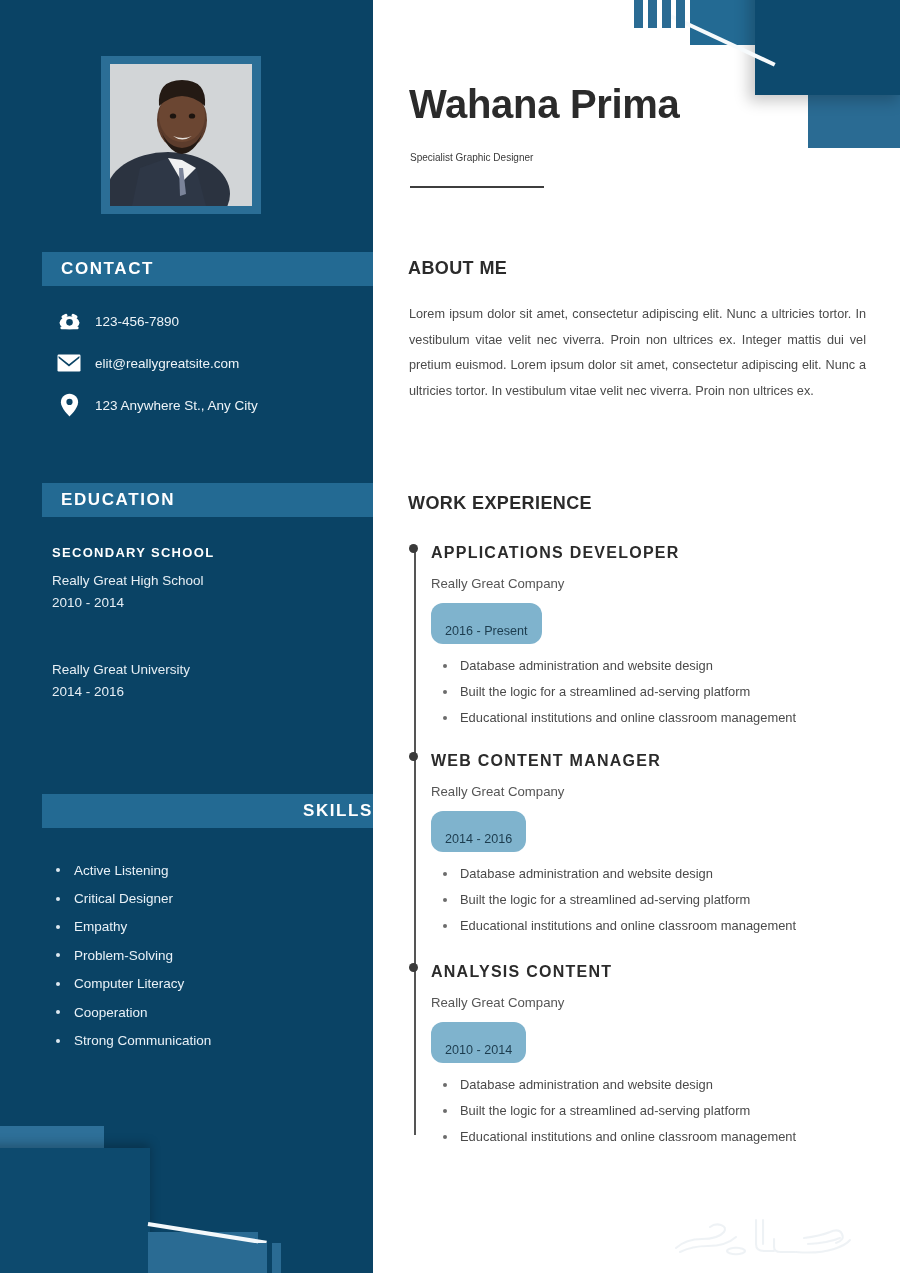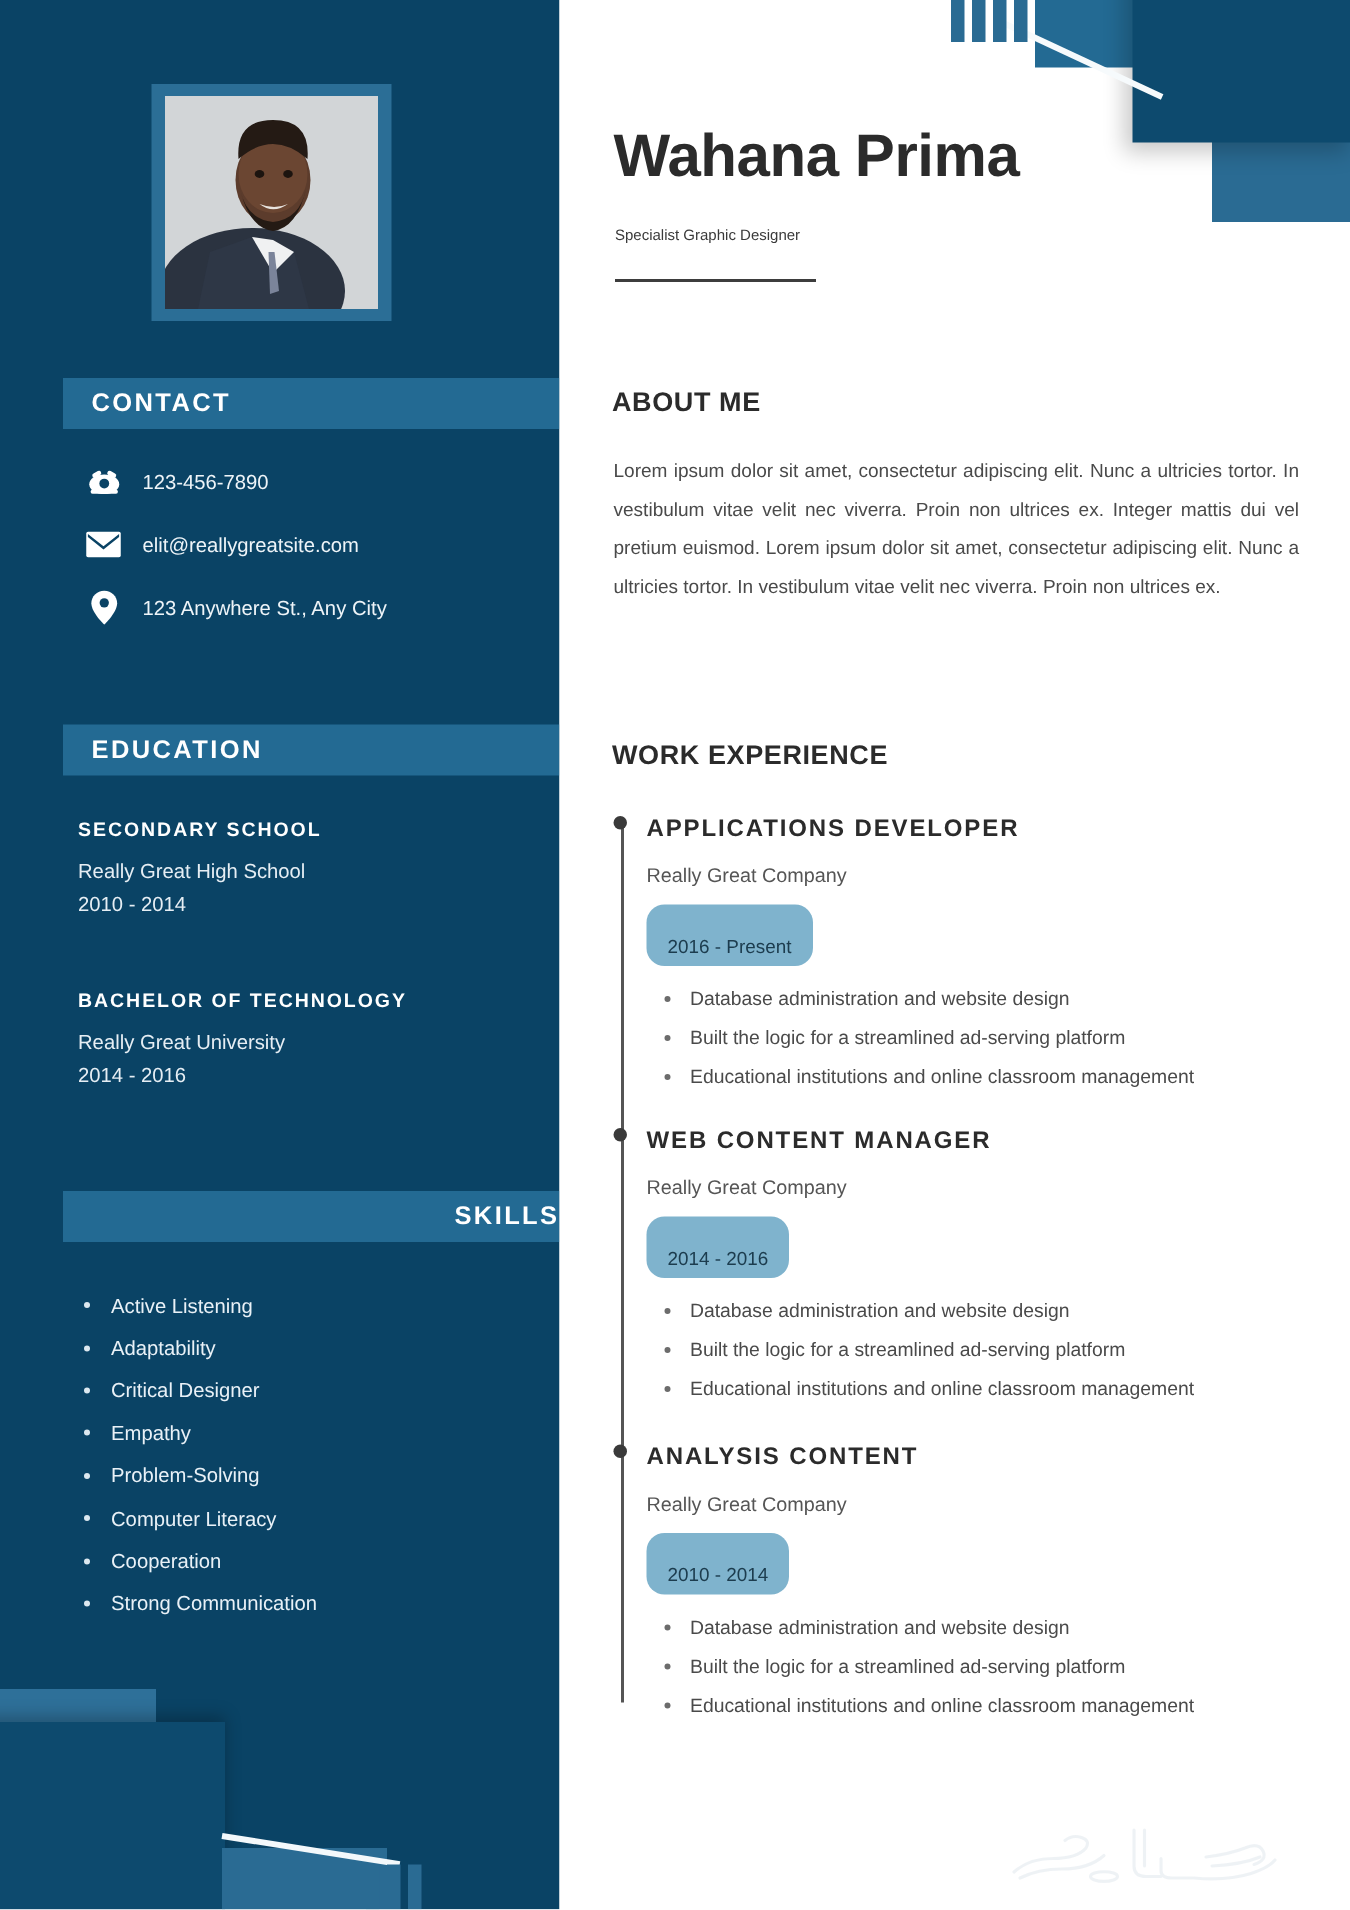--- a/index.html
+++ b/index.html
@@ -204,37 +204,32 @@
       <span>EDUCATION</span>
     </div>
 
     <div class="edu-block" style="top:545px;">
       <div class="edu-title">SECONDARY SCHOOL</div>
       <div class="edu-line">Really Great High School</div>
       <div class="edu-line">2010 - 2014</div>
     </div>
 
     <div class="edu-block" style="top:659px;">
-      <div class="edu-title">BACHELOR OF TECHNOLOGY</div>
       <div class="edu-line">Really Great University</div>
       <div class="edu-line">2014 - 2016</div>
     </div>
 
     <div class="sec-head" style="top:794px;justify-content:flex-end;">
       <span>SKILLS</span>
     </div>
 
     <div class="skills-list">
       <div class="skill-item">
         <span class="skill-dot"></span>
         <span class="skill-txt">Active Listening</span>
-      </div>
-      <div class="skill-item">
-        <span class="skill-dot"></span>
-        <span class="skill-txt">Adaptability</span>
       </div>
       <div class="skill-item">
         <span class="skill-dot"></span>
         <span class="skill-txt">Critical Designer</span>
       </div>
       <div class="skill-item">
         <span class="skill-dot"></span>
         <span class="skill-txt">Empathy</span>
       </div>
       <div class="skill-item">

